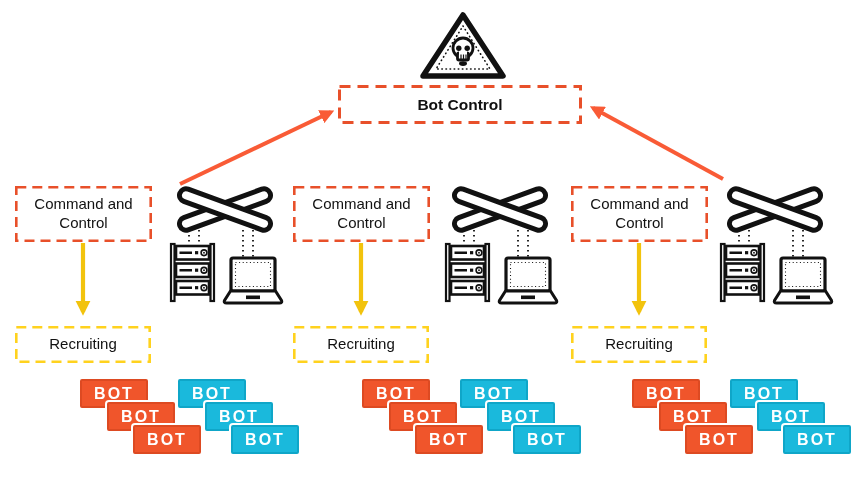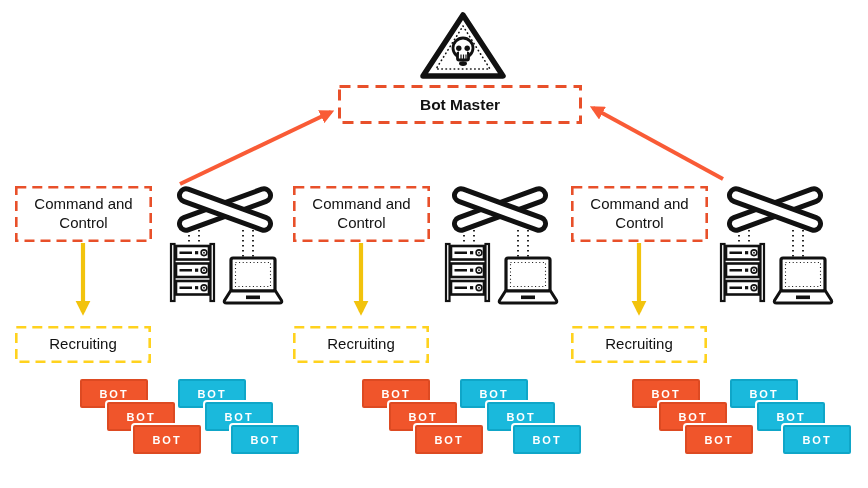--- a/index.html
+++ b/index.html
@@ -32,21 +32,21 @@
   .arrow-red{stroke:var(--red_orange_arrow);stroke-width:4;fill:none;}
   .arrow-yellow{stroke:var(--yellow_arrow);stroke-width:4.2;fill:none;}
   .mred{fill:var(--red_orange_arrow);}
   .myellow{fill:var(--yellow_arrow);}
 
   
   .bot{
     position:absolute;
     width:64px;height:25px;
     display:flex;align-items:center;justify-content:center;
-    font-weight:bold;font-size:11px;letter-spacing:2px;
+    font-weight:bold;font-size:16px;letter-spacing:2px;
     color:#fff;border-radius:2px;
     box-shadow:0 0 0 2px #fff;
   }
   .bot.orange{background:var(--bot_orange);border:2px solid var(--bot_orange_border);}
   .bot.cyan{background:var(--bot_cyan);border:2px solid var(--bot_cyan_border);}
 </style>
 </head>
 <body>
 
 <div id="canvas">
@@ -109,21 +109,21 @@
       <circle cx="48.2" cy="37.3" r="2.7" fill="#111"></circle>
       <path d="M42,43.5 V48 M44.5,43.5 V48 M47,43.5 V48" stroke="#111" stroke-width="1.2"></path>
       <ellipse cx="44" cy="52.6" rx="4" ry="2.3" fill="#111"></ellipse>
     </g>
   </svg>
 
   <div class="dbox master" style="left:338px;top:85px;width:244px;height:39px">
     <svg class="border-svg" width="244" height="39">
       <rect class="red-rect" x="1.5" y="1.5" width="241" height="36" stroke-width="3" stroke-dasharray="11 7"></rect>
     </svg>
-    <span class="box-label">Bot Master</span>
+    <span class="box-label">Bot Control</span>
   </div>
 
   <div class="dbox" style="left:15px;top:186px;width:137px;height:56px">
     <svg class="border-svg" width="137" height="56">
       <rect class="red-rect" x="1.3" y="1.3" width="134.4" height="53.4" stroke-width="2.6" stroke-dasharray="10 6"></rect>
     </svg>
     <span class="box-label">Command and Control</span>
   </div>
   <div class="dbox" style="left:293px;top:186px;width:137px;height:56px">
     <svg class="border-svg" width="137" height="56">

